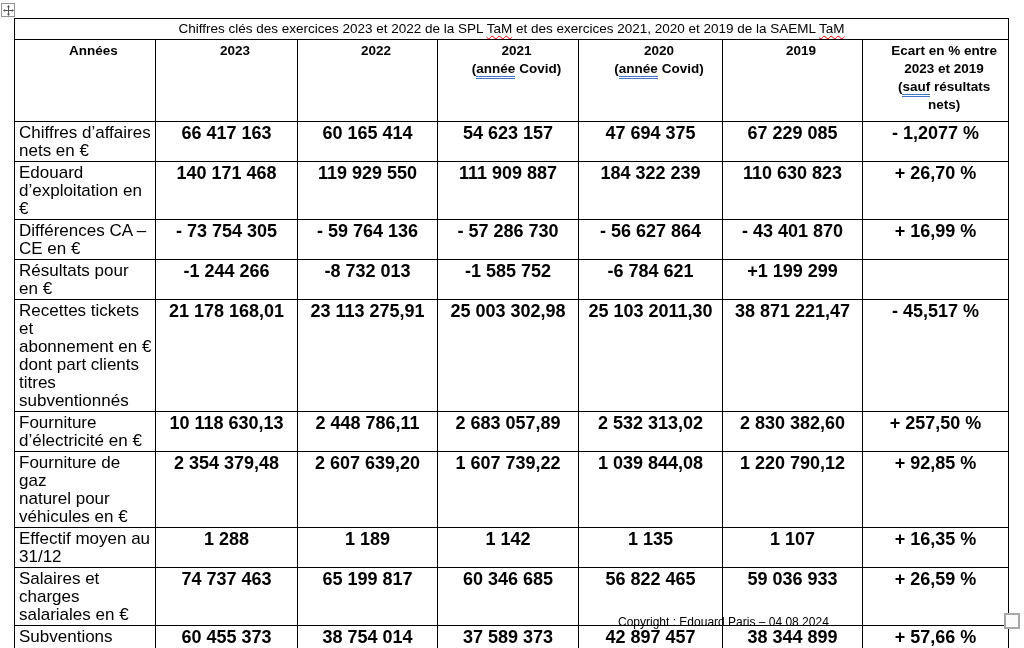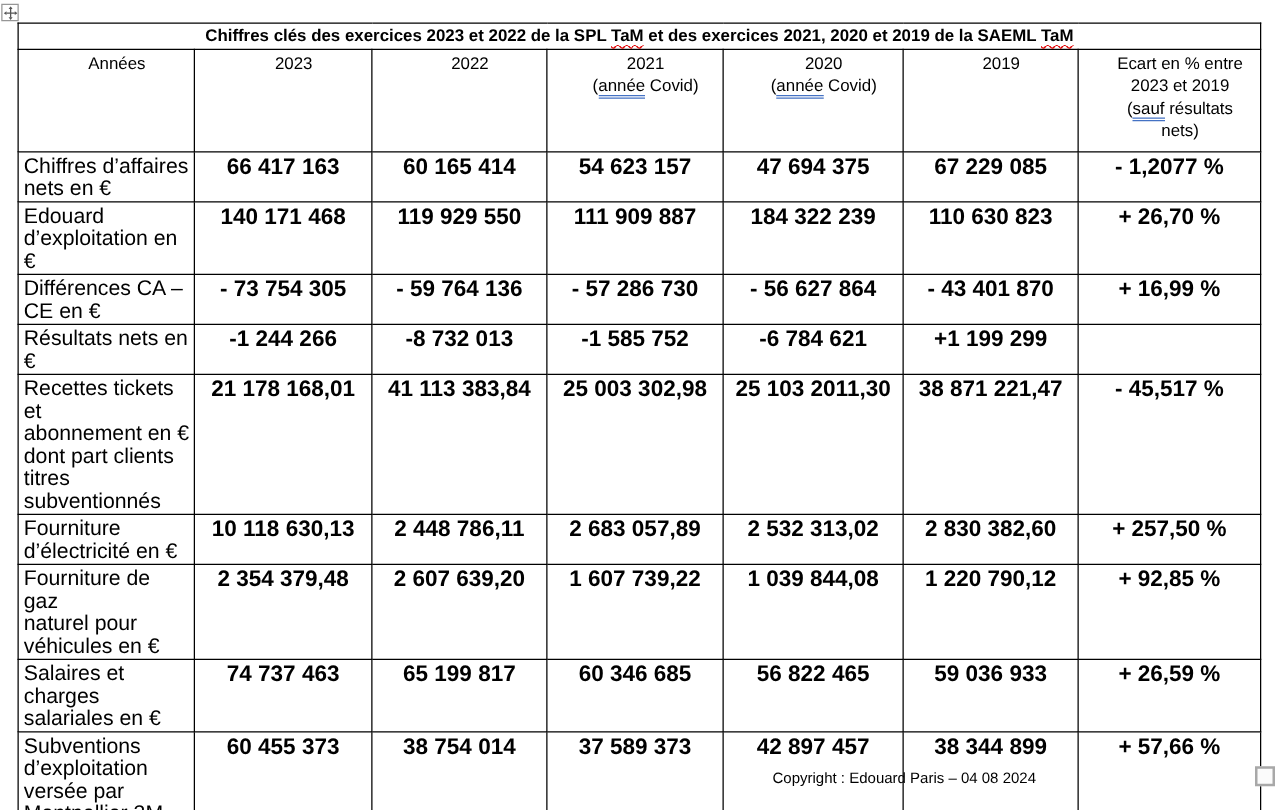--- a/index.html
+++ b/index.html
@@ -22,28 +22,28 @@
   }
   .doc-table td, .doc-table th {
     border:1px solid #000;
     vertical-align:top;
     line-height:18px;
     padding:2px 3px 1px 3px;
     overflow:hidden;
   }
   td.title-cell {
     text-align:center;
-    font-weight:bold;
+    font-weight:normal;
     font-size:13.5px;
     padding:1px 2px;
     height:18px;
     white-space:nowrap;
   }
   .doc-table th {
-    font-weight:normal;
+    font-weight:bold;
     font-size:13.5px;
     text-align:center;
     white-space:pre-line;
     padding-left:20px;
   }
   td.label-cell {
     font-size:17px;
     text-align:left;
     padding-left:4px;
     white-space:pre-line;
@@ -160,36 +160,36 @@
     <td class="label-cell">Différences CA –
 CE en €</td>
     <td class="num-cell">- 73 754 305</td>
     <td class="num-cell">- 59 764 136</td>
     <td class="num-cell">- 57 286 730</td>
     <td class="num-cell">- 56 627 864</td>
     <td class="num-cell">- 43 401 870</td>
     <td class="num-cell">+ 16,99 %</td>
   </tr>
   <tr style="height:20px">
-    <td class="label-cell">Résultats nets en €</td>
+    <td class="label-cell">Résultats pour en €</td>
     <td class="num-cell">-1 244 266</td>
     <td class="num-cell">-8 732 013</td>
     <td class="num-cell">-1 585 752</td>
     <td class="num-cell">-6 784 621</td>
     <td class="num-cell">+1 199 299</td>
     <td class="num-cell"></td>
   </tr>
   <tr style="height:94px">
     <td class="label-cell">Recettes tickets et
 abonnement en €
 dont part clients
 titres
 subventionnés</td>
     <td class="num-cell">21 178 168,01</td>
-    <td class="num-cell">41 113 383,84</td>
+    <td class="num-cell">23 113 275,91</td>
     <td class="num-cell">25 003 302,98</td>
     <td class="num-cell">25 103 2011,30</td>
     <td class="num-cell">38 871 221,47</td>
     <td class="num-cell">- 45,517 %</td>
   </tr>
   <tr style="height:38px">
     <td class="label-cell">Fourniture
 d’électricité en €</td>
     <td class="num-cell">10 118 630,13</td>
     <td class="num-cell">2 448 786,11</td>
@@ -201,20 +201,30 @@
   <tr style="height:56px">
     <td class="label-cell">Fourniture de gaz
 naturel pour
 véhicules en €</td>
     <td class="num-cell">2 354 379,48</td>
     <td class="num-cell">2 607 639,20</td>
     <td class="num-cell">1 607 739,22</td>
     <td class="num-cell">1 039 844,08</td>
     <td class="num-cell">1 220 790,12</td>
     <td class="num-cell">+ 92,85 %</td>
+  </tr>
+  <tr style="height:38px">
+    <td class="label-cell">Effectif moyen au
+31/12</td>
+    <td class="num-cell">1 288</td>
+    <td class="num-cell">1 189</td>
+    <td class="num-cell">1 142</td>
+    <td class="num-cell">1 135</td>
+    <td class="num-cell">1 107</td>
+    <td class="num-cell">+ 16,35 %</td>
   </tr>
   <tr style="height:37px">
     <td class="label-cell">Salaires et charges
 salariales en €</td>
     <td class="num-cell">74 737 463</td>
     <td class="num-cell">65 199 817</td>
     <td class="num-cell">60 346 685</td>
     <td class="num-cell">56 822 465</td>
     <td class="num-cell">59 036 933</td>
     <td class="num-cell">+ 26,59 %</td>

